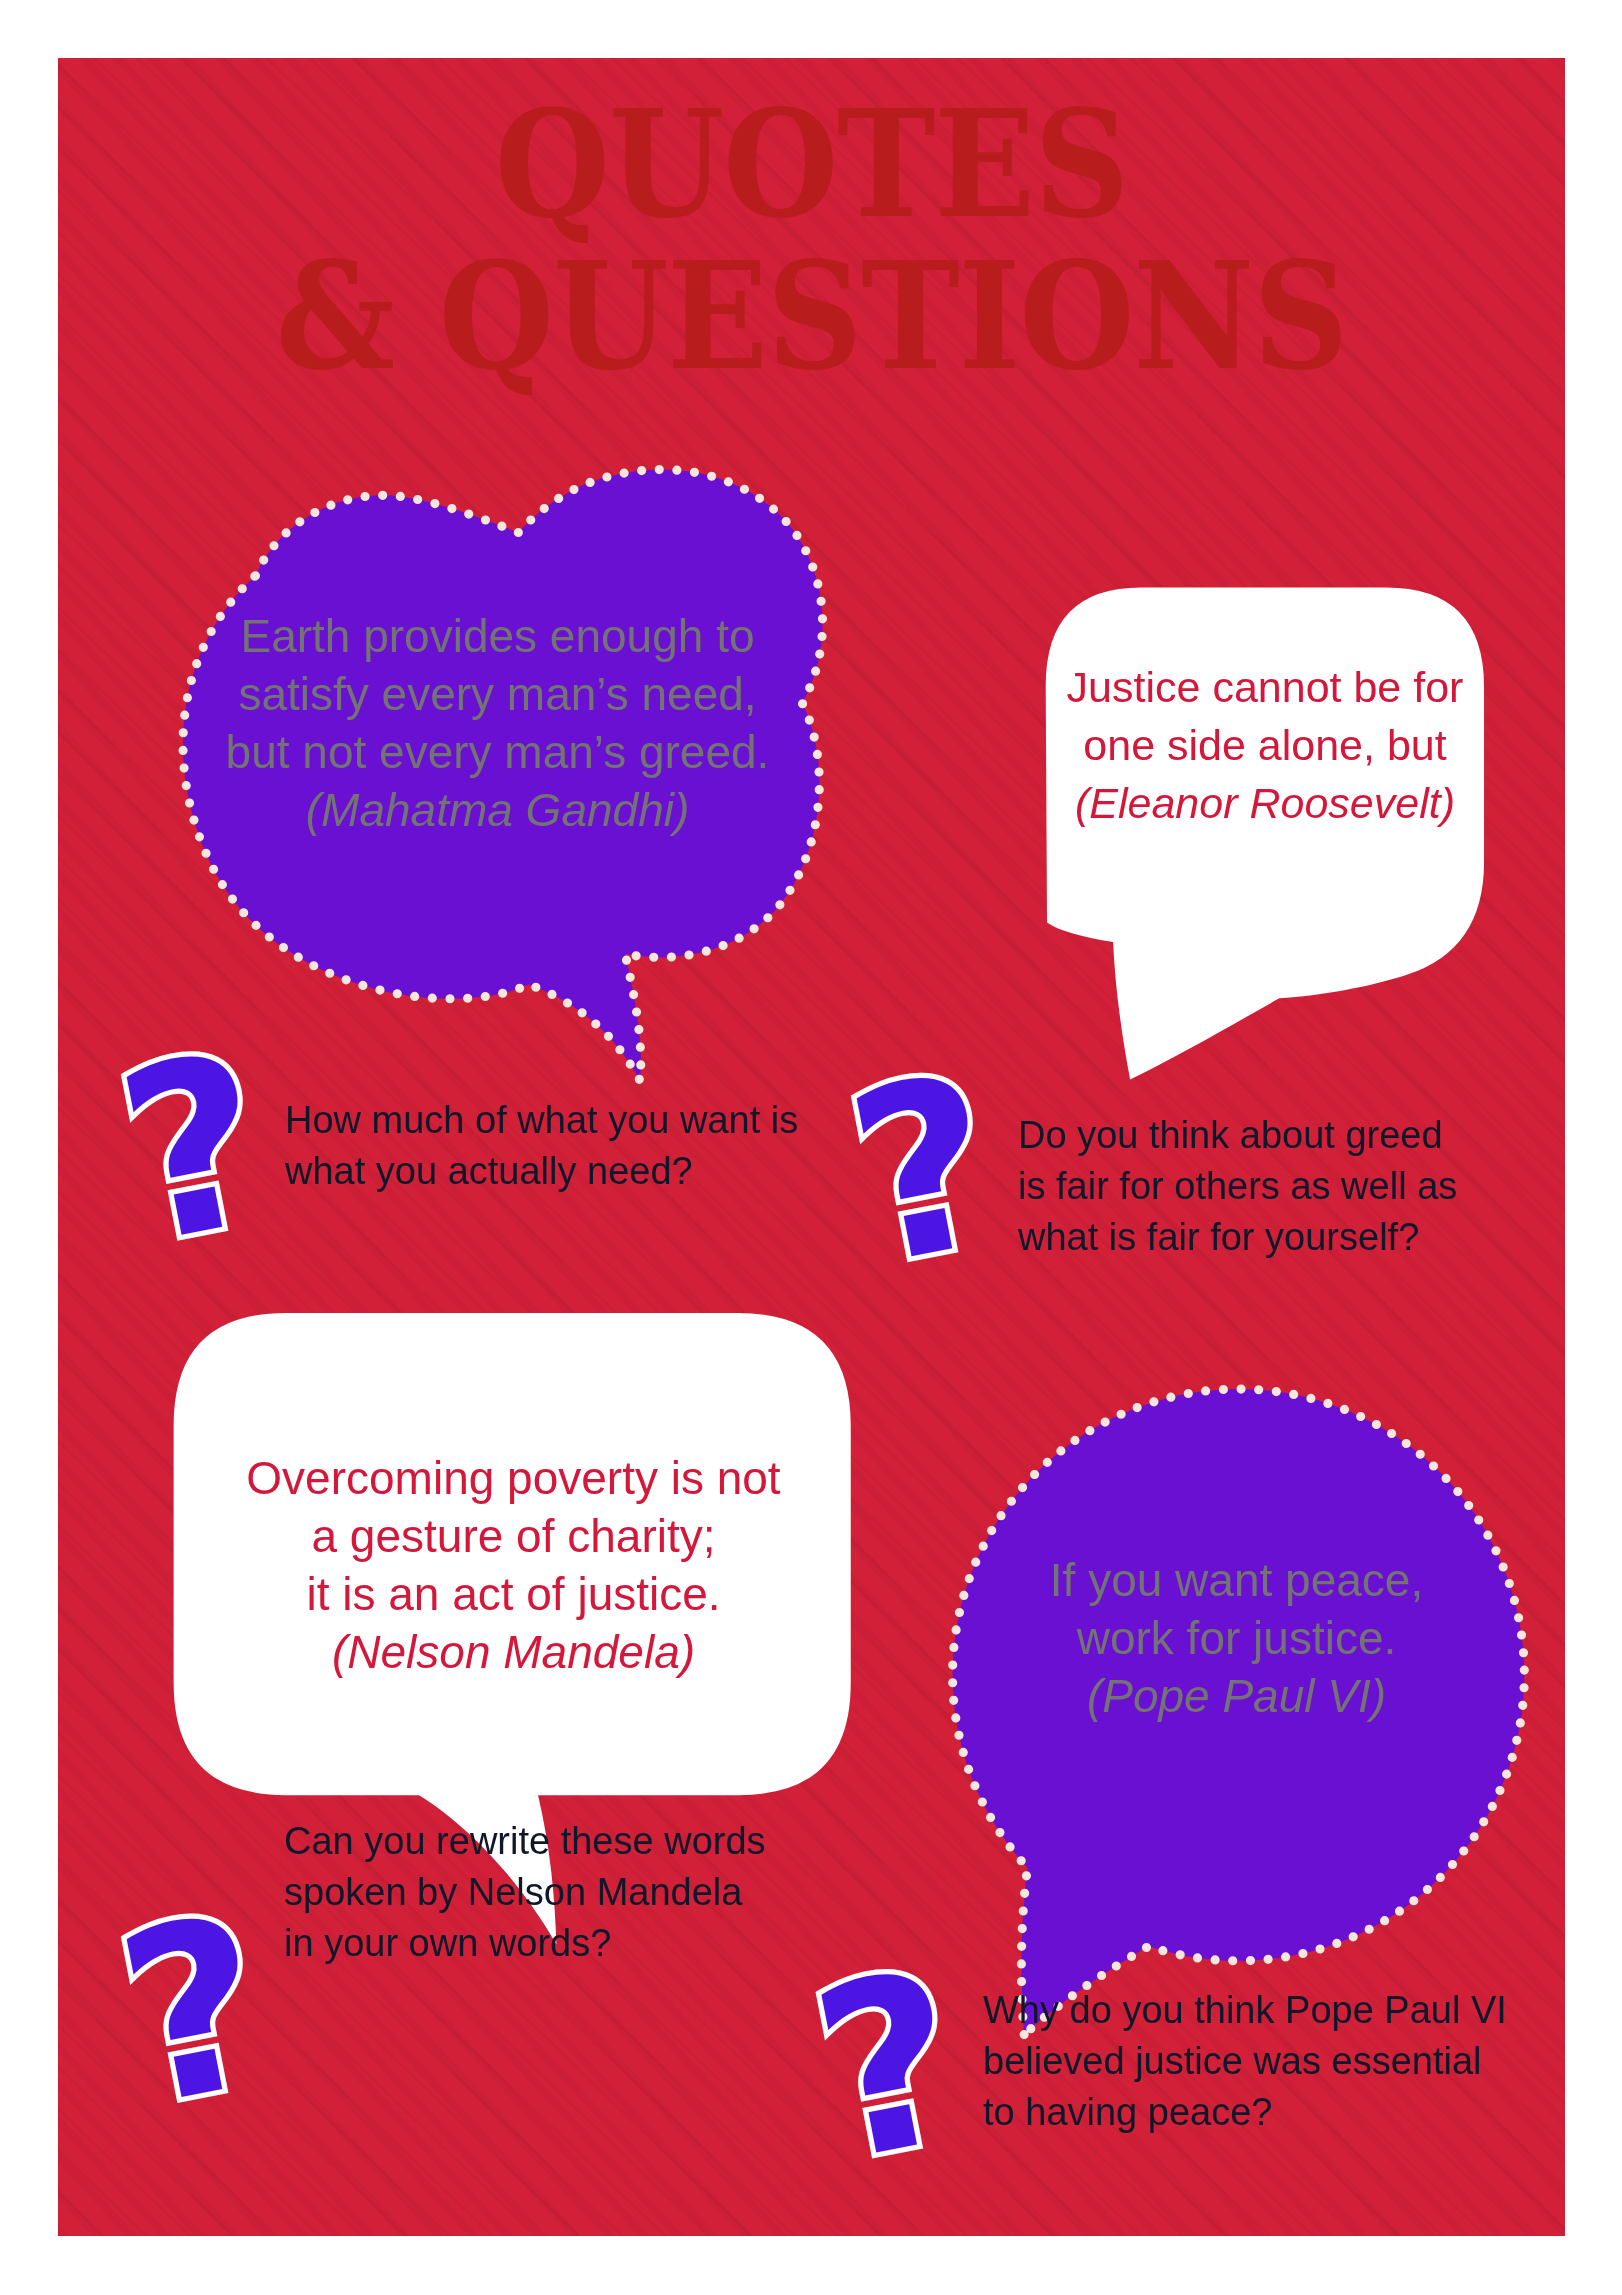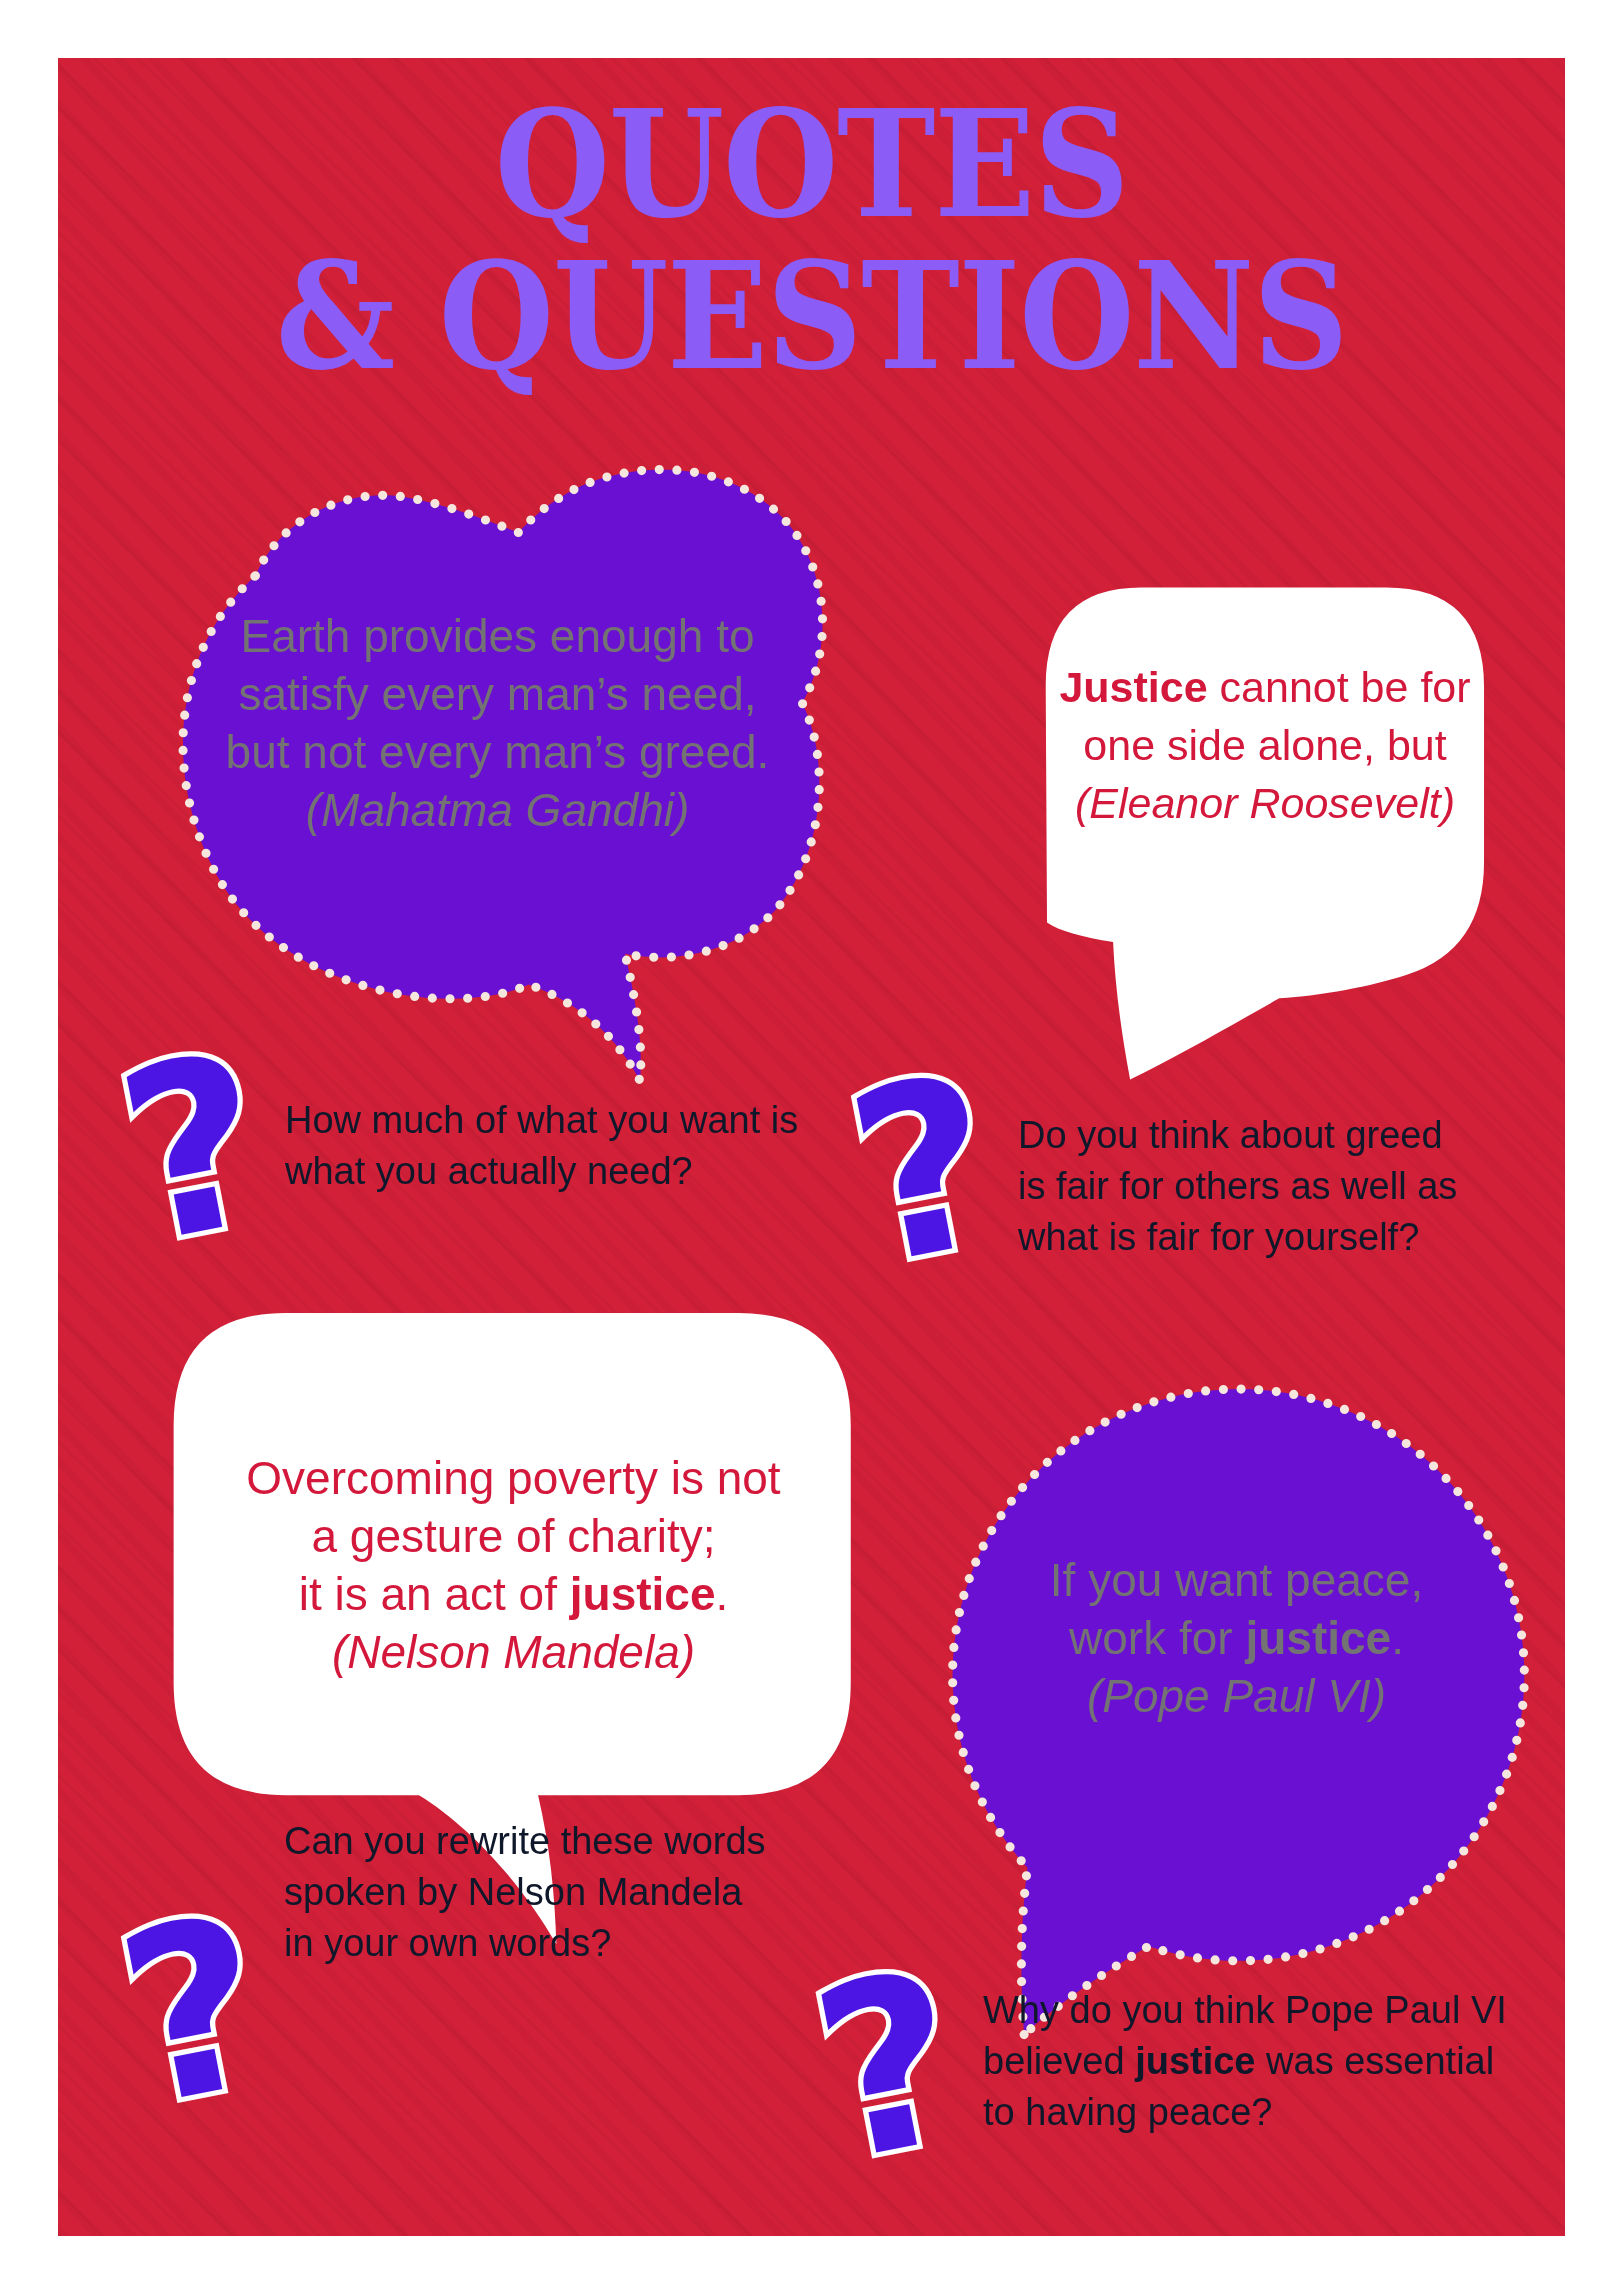--- a/index.html
+++ b/index.html
@@ -39,21 +39,21 @@
     stroke-width:16px;
     paint-order:stroke;
   }
   .title{
     position:absolute;left:0;top:89px;width:1623px;
     text-align:center;
     font-family:"DejaVu Serif",serif;
     font-weight:700;
     font-size:147px;
     line-height:152px;
-    color:#8b5cf6;
+    color:#b91c1c;
     letter-spacing:-1.3px;
   }
   .title .tline{transform:scaleX(.9);transform-origin:50% 50%;}
   .quote{
     position:absolute;
     text-align:center;
     font-size:46px;
     line-height:58px;
     font-weight:400;
   }
@@ -61,21 +61,21 @@
   .quote .attr{font-style:italic;}
   .q-white{color:#737373;}
   .q-red{color:var(--text-red,#d4183b);}
   .question{
     position:absolute;
     color:#0f172a;
     font-size:38px;
     line-height:51px;
     text-align:left;
   }
-  .seg-b{font-weight:700;text-align:center;}
+  .seg-b{font-weight:400;text-align:center;}
   .line{white-space:nowrap;}
   
   .quote-gandhi   {left:177px; top:607px;  width:641px;}
   .quote-roosevelt{left:1046px;top:658px; width:438px;}
   .quote-mandela  {left:180px; top:1449px; width:667px;}
   .quote-pope     {left:975px;top:1551px; width:523px;}
   
   .question-q1{left:285px; top:1095px;}
   .question-q2{left:1018px;top:1110px;}
   .question-q3{left:284px; top:1816px;}

